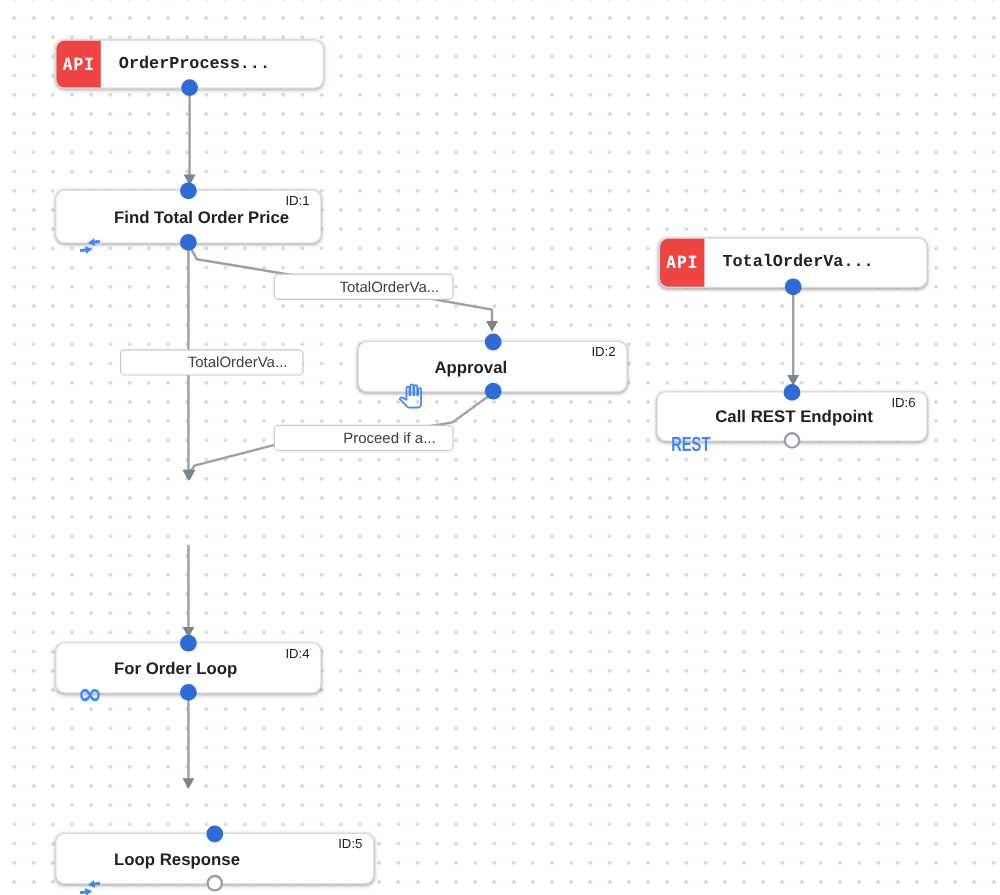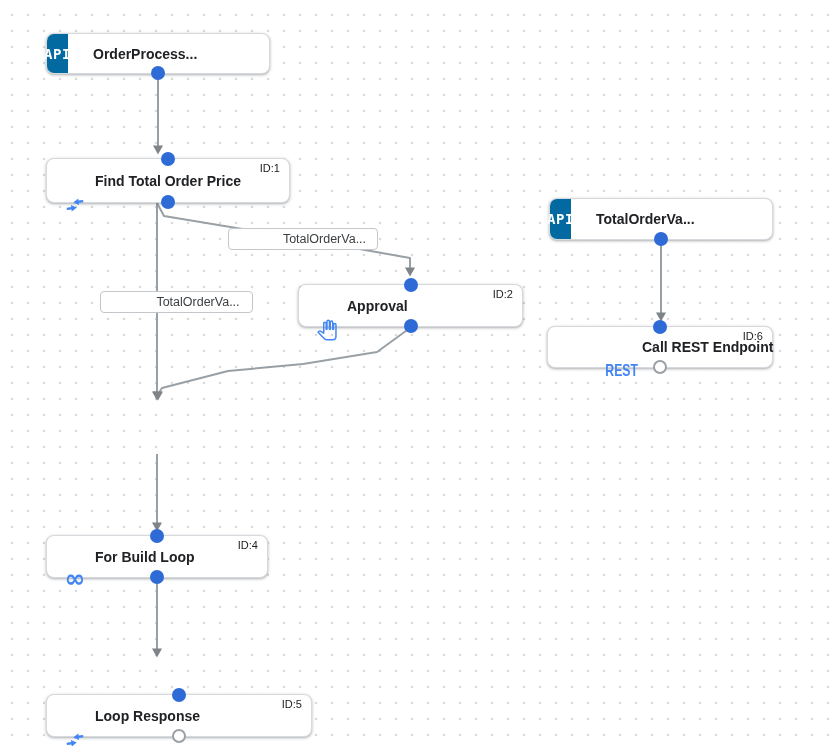--- a/index.html
+++ b/index.html
@@ -18,25 +18,25 @@
     padding-left:43px;
   }
   .node{
     position:absolute;z-index:3;background:#ffffff;border:1px solid #d6d9dd;border-radius:8px;
     box-shadow:0 1px 2px rgba(60,64,67,.28),0 1px 3px 1px rgba(60,64,67,.12);
     display:flex;align-items:center;box-sizing:border-box;
   }
   .node-title{font-size:14px;font-weight:700;color:#202124;white-space:nowrap;}
   .id-label{position:absolute;top:3px;right:9px;font-size:11px;color:#202124;z-index:4;}
   .api-badge{
-    align-self:stretch;width:21px;background:#0369a1;border-radius:7px 0 0 7px;
+    align-self:stretch;width:37px;background:#ef4444;border-radius:7px 0 0 7px;
     display:flex;align-items:center;justify-content:center;color:#fff;
     font-family:"DejaVu Sans Mono","Liberation Mono",monospace;font-weight:700;font-size:14px;letter-spacing:.5px;
   }
-  .trigger .node-title{margin-left:25px;}
+  .trigger .node-title{margin-left:15px;font-family:Liberation Mono, monospace;}
   .task-icon{width:40px;display:flex;align-items:center;justify-content:center;margin-left:8px;margin-top:48px;}
   .infinity{font-family:"DejaVu Sans",sans-serif;color:#4285f4;font-size:25px;font-weight:700;line-height:20px;margin-top:-4px;}
   .rest-badge{
     color:#4285f4;font-weight:700;font-size:17px;transform:scaleX(.72);transform-origin:center;
     font-family:"Liberation Sans",sans-serif;letter-spacing:0px;
   }
   .dot{position:absolute;left:50%;width:14px;height:14px;border-radius:50%;box-sizing:border-box;z-index:5;}
   .dot.top{top:-7px;margin-left:-7px;}
   .dot.bottom{bottom:-7px;margin-left:-7px;}
   .dot.blue{background:#2e6bd6;}
@@ -57,79 +57,80 @@
     <path class="edge" d="M157,203 L157,398" marker-end="url(#arrow)"></path>
     <path class="edge" d="M157,203 L164,216 L303,239 L410,258 L410,274" marker-end="url(#arrow)"></path>
     <path class="edge" d="M410,328 L377,352 L303,364 L228,371 L162,388 L158,394 L158,398" marker-end="url(#arrow)"></path>
     <path class="edge" d="M157,454 L157,529" marker-end="url(#arrow)"></path>
     <path class="edge" d="M157,579 L157,655" marker-end="url(#arrow)"></path>
     <path class="edge" d="M661,242 L661,319" marker-end="url(#arrow)"></path>
   </svg>
 
   <div class="edge-label" style="left:228px;top:228px;width:150px;height:22px;">TotalOrderVa...</div>
   <div class="edge-label" style="left:100px;top:291px;width:153px;height:22px;">TotalOrderVa...</div>
+  <div class="edge-label" style="left:228px;top:354px;width:150px;height:22px;">Proceed if a...</div>
 
   <div class="node trigger" style="left:46px;top:33px;width:224px;height:41px;">
     <div class="api-badge">API</div>
     <div class="node-title">OrderProcess...</div>
     <div class="dot blue bottom"></div>
   </div>
 
-  <div class="node" style="left:46px;top:158px;width:244px;height:45px;">
+  <div class="node" style="left:46px;top:158px;width:222px;height:45px;">
     <span class="id-label">ID:1</span>
     <div class="task-icon">
       <svg viewBox="0 0 24 24" width="22" height="22">
         <g transform="rotate(-8 12 12)" fill="#4285f4" stroke="#4285f4">
           <line x1="2.5" y1="15" x2="8" y2="15" stroke-width="2.6"></line>
           <path d="M7.5,11.4 L13.5,15 L7.5,18.6 Z" stroke="none"></path>
           <line x1="21.5" y1="9" x2="16" y2="9" stroke-width="2.6"></line>
           <path d="M16.5,5.4 L10.5,9 L16.5,12.6 Z" stroke="none"></path>
         </g>
       </svg>
     </div>
     <div class="node-title">Find Total Order Price</div>
     <div class="dot blue top"></div>
     <div class="dot blue bottom"></div>
   </div>
 
-  <div class="node" style="left:298px;top:284px;width:225px;height:43px;">
+  <div class="node" style="left:298px;top:284px;width:225px;height:43px;padding-left:15px;">
     <span class="id-label">ID:2</span>
     <div class="task-icon">
       <svg viewBox="-1.5 -1.5 27 27" width="22" height="22">
         <path d="M23 5.5V20c0 2.2-1.8 4-4 4h-7.3c-1.08 0-2.1-.43-2.85-1.19L1 14.83s1.26-1.23 1.3-1.25c.22-.19.49-.29.79-.29.22 0 .42.06.6.16.04.01 4.31 2.46 4.31 2.46V4c0-.83.67-1.5 1.5-1.5S11 3.17 11 4v7h1V1.5c0-.83.67-1.5 1.5-1.5S15 .67 15 1.5V11h1V2.5c0-.83.67-1.5 1.5-1.5s1.5.67 1.5 1.5V11h1V5.5c0-.83.67-1.5 1.5-1.5s1.5.67 1.5 1.5z" fill="none" stroke="#4285f4" stroke-width="1.8" stroke-linejoin="round"></path>
       </svg>
     </div>
     <div class="node-title">Approval</div>
     <div class="dot blue top"></div>
     <div class="dot blue bottom"></div>
   </div>
 
   <div class="node trigger" style="left:549px;top:198px;width:224px;height:42px;">
     <div class="api-badge">API</div>
     <div class="node-title">TotalOrderVa...</div>
     <div class="dot blue bottom"></div>
   </div>
 
-  <div class="node" style="left:547px;top:326px;width:226px;height:42px;padding-left:46px;">
+  <div class="node" style="left:547px;top:326px;width:226px;height:42px;">
     <span class="id-label">ID:6</span>
     <div class="task-icon">
       <span class="rest-badge">REST</span>
     </div>
     <div class="node-title">Call REST Endpoint</div>
     <div class="dot blue top"></div>
     <div class="dot open bottom"></div>
   </div>
 
 
   <div class="node" style="left:46px;top:535px;width:222px;height:43px;">
     <span class="id-label">ID:4</span>
     <div class="task-icon">
       <span class="infinity">∞</span>
     </div>
-    <div class="node-title">For Build Loop</div>
+    <div class="node-title">For Order Loop</div>
     <div class="dot blue top"></div>
     <div class="dot blue bottom"></div>
   </div>
 
   <div class="node" style="left:46px;top:694px;width:266px;height:43px;">
     <span class="id-label">ID:5</span>
     <div class="task-icon">
       <svg viewBox="0 0 24 24" width="22" height="22">
         <g transform="rotate(-8 12 12)" fill="#4285f4" stroke="#4285f4">
           <line x1="2.5" y1="15" x2="8" y2="15" stroke-width="2.6"></line>

